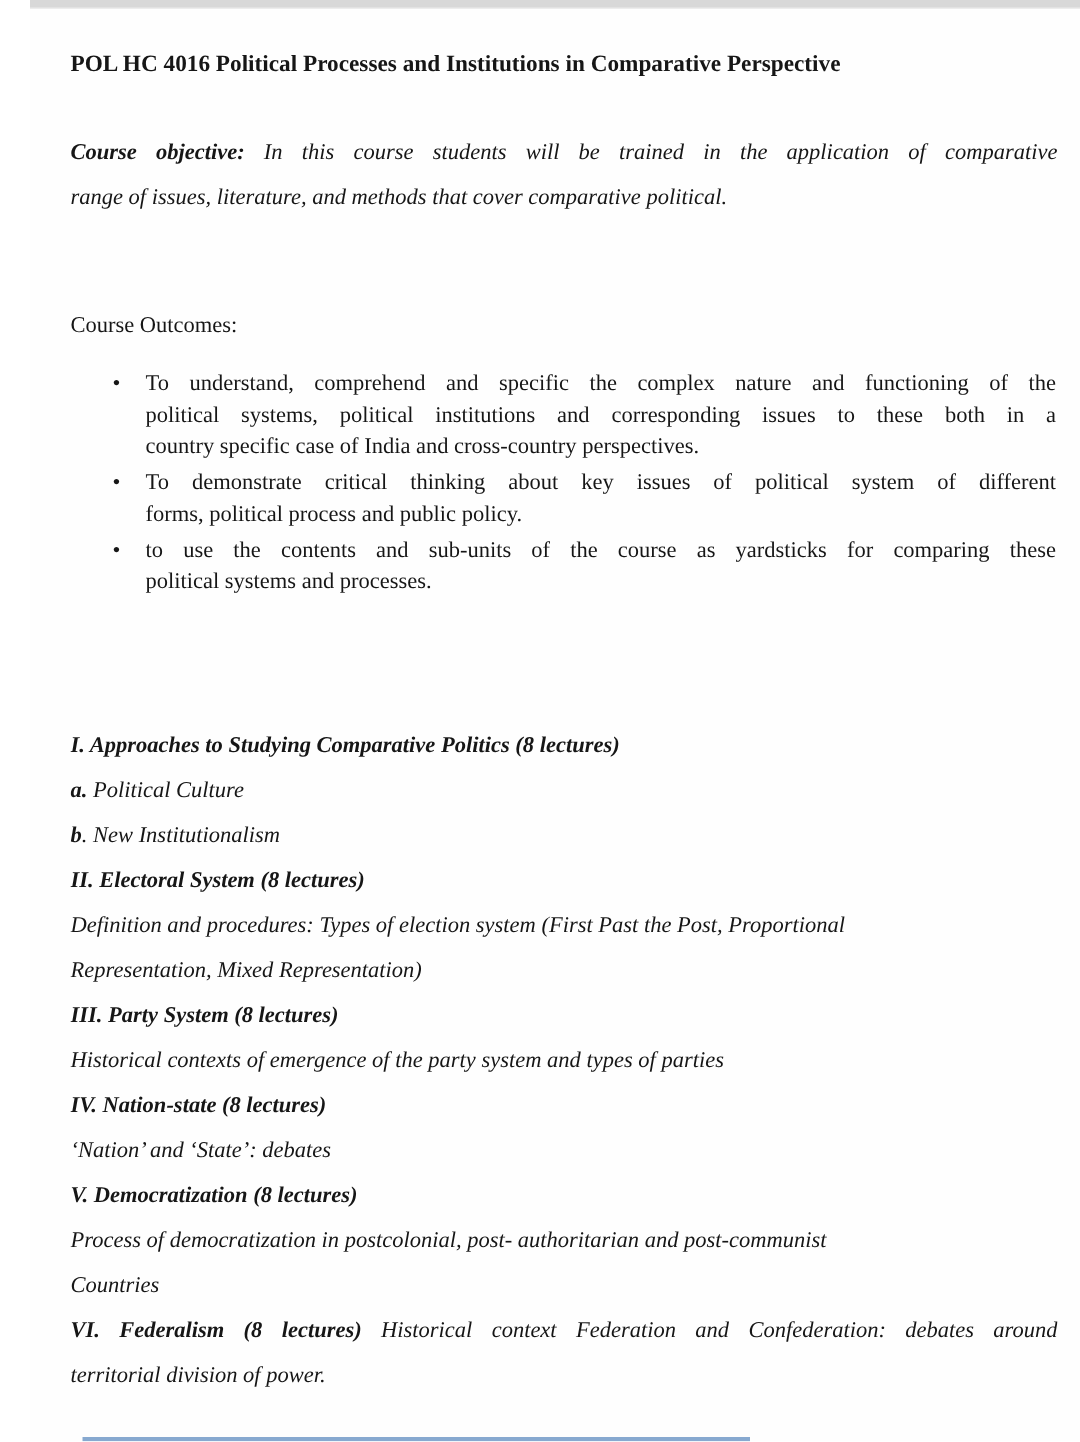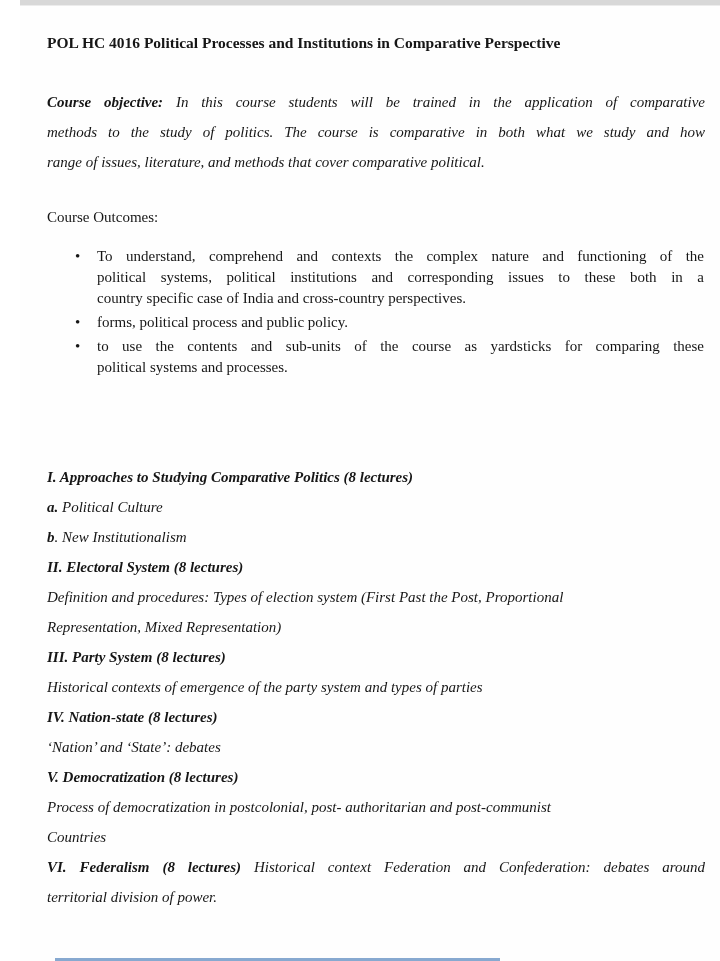--- a/index.html
+++ b/index.html
@@ -70,56 +70,56 @@
     left: 0;
     top: 0;
     line-height: 21px;
     font-size: 15px;
   }
   .bl {
     line-height: 21px;
     height: 21px;
     overflow: hidden;
   }
-  .syllabus { top: 462px; }
+  .syllabus { top: 482px; }
   .bottom-bar {
     position: absolute;
     bottom: 0;
     left: 35px;
     width: 445px;
     height: 3px;
     background: #87a9d0;
   }
 </style>
 </head>
 <body>
 
 <div class="page">
 
   <div class="top-edge"></div>
 
   <div class="block doc-title">POL HC 4016 Political Processes and Institutions in Comparative Perspective</div>
 
   <div class="block objective">
     <div class="line stretch"><span class="b">Course objective:</span><span> In this course students will be trained in the application of comparative</span></div>
-    <div class="line stretch"><span>methods to the study of politics. The course is comparative in both what we study and how</span></div>
     <div class="line"><span>range of issues, literature, and methods that cover comparative political.</span></div>
   </div>
 
   <div class="block outcomes-heading">Course Outcomes:</div>
 
   <div class="block bullets">
     <div class="bullet-item">
       <span class="bullet-marker">•</span>
-      <div class="bl stretch">To understand, comprehend and contexts the complex nature and functioning of the</div>
+      <div class="bl stretch">To understand, comprehend and specific the complex nature and functioning of the</div>
       <div class="bl stretch">political systems, political institutions and corresponding issues to these both in a</div>
       <div class="bl">country specific case of India and cross-country perspectives.</div>
     </div>
     <div class="bullet-item">
       <span class="bullet-marker">•</span>
+      <div class="bl stretch">To demonstrate critical thinking about key issues of political system of different</div>
       <div class="bl">forms, political process and public policy.</div>
     </div>
     <div class="bullet-item">
       <span class="bullet-marker">•</span>
       <div class="bl stretch">to use the contents and sub-units of the course as yardsticks for comparing these</div>
       <div class="bl">political systems and processes.</div>
     </div>
   </div>
 
   <div class="block syllabus">

